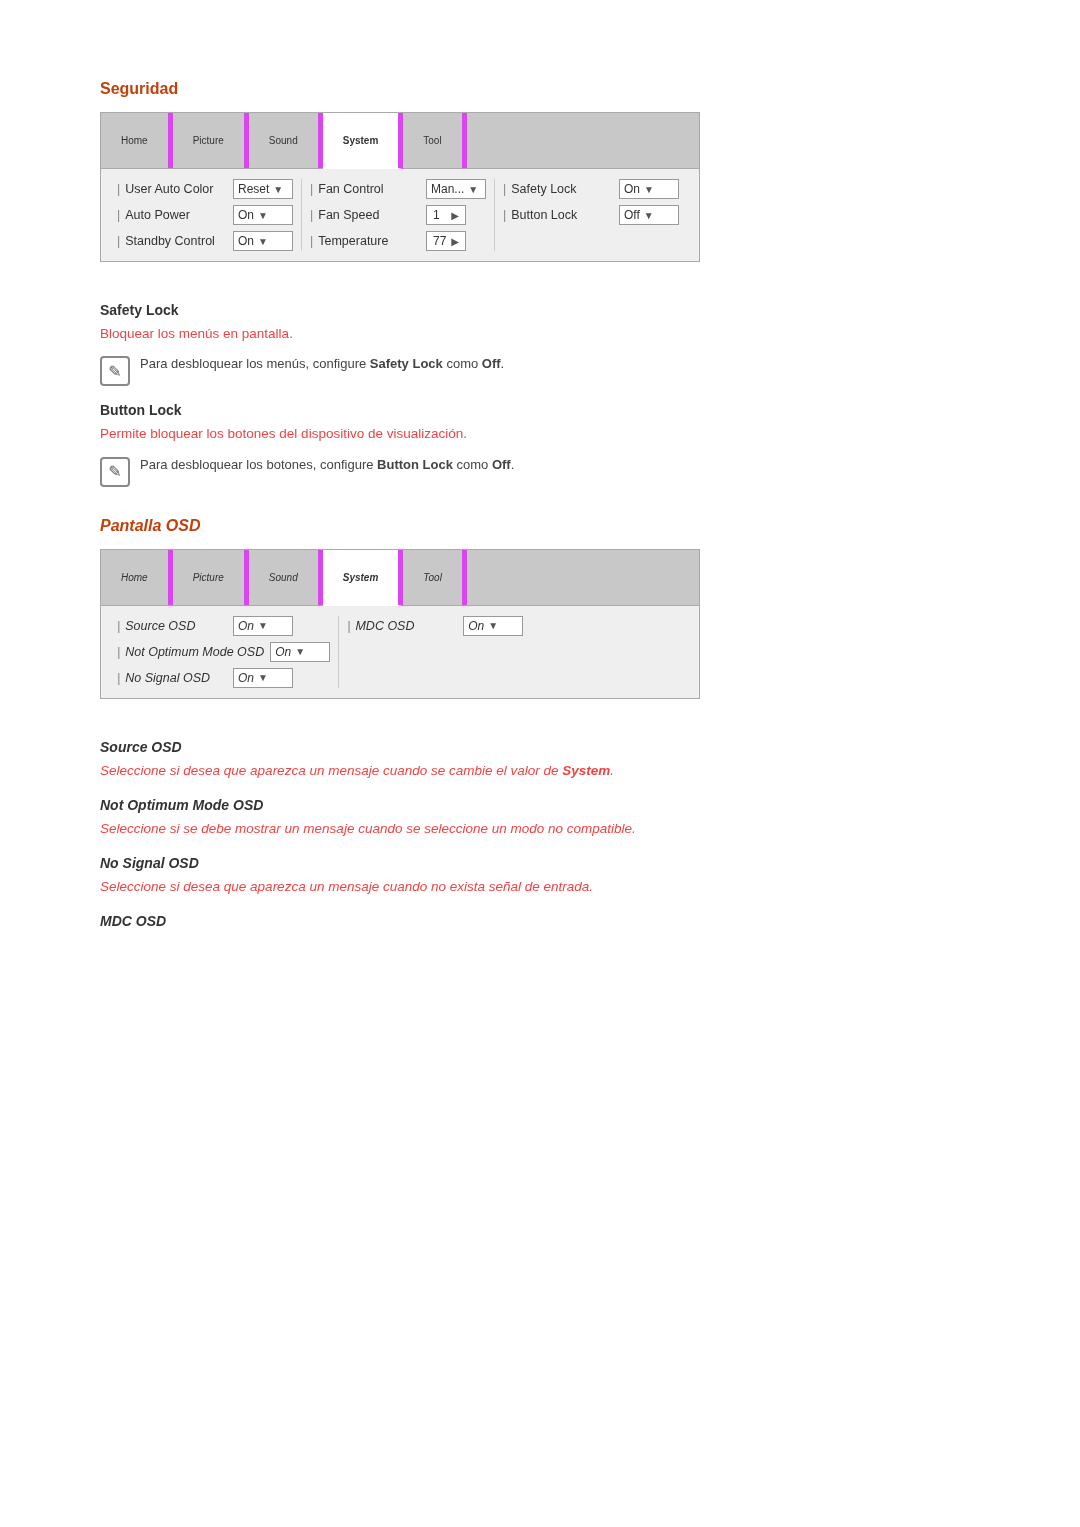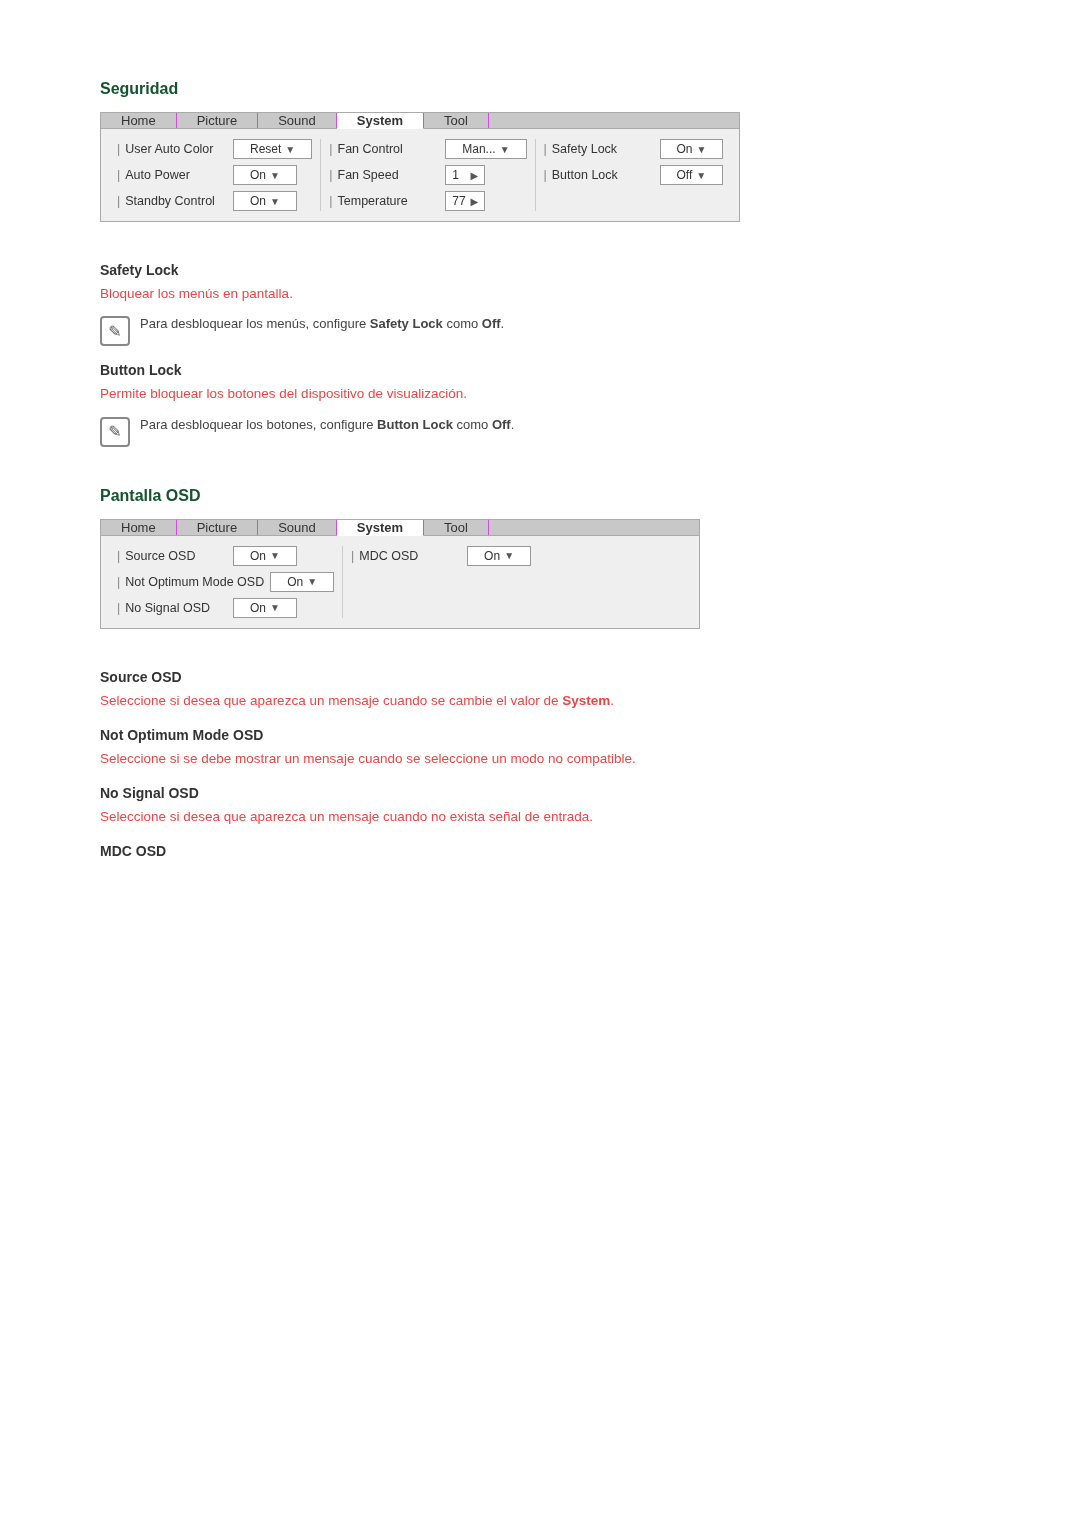--- a/index.html
+++ b/index.html
@@ -7,21 +7,21 @@
       background: #ffffff;
       font-family: Arial, sans-serif;
       font-size: 14px;
       color: #333;
       width: 1080px;
       min-height: 1527px;
       padding: 80px 100px;
     }
 
     .section-title {
-      color: #14532d;
+      color: #c2410c;
       font-size: 16px;
       font-weight: bold;
       margin-bottom: 14px;
     }
 
     
     .ui-panel {
       border: 1px solid #aaa;
       background: #e8e8e8;
       margin-bottom: 24px;
@@ -29,25 +29,25 @@
       min-width: 600px;
     }
 
     .tab-bar {
       display: flex;
       background: #c8c8c8;
       border-bottom: 1px solid #aaa;
     }
 
     .tab {
-      padding: 0 20px;
-      font-size: 13px;
+      padding: 22px 20px;
+      font-size: 10px;
       color: #333;
       cursor: pointer;
-      border-right: 1px solid #d946ef;
+      border-right: 5px solid #d946ef;
     }
 
     .tab.active {
       background: #ffffff;
       font-weight: bold;
       border-bottom: 1px solid #fff;
       margin-bottom: -1px;
     }
 
     .panel-body {
@@ -89,21 +89,21 @@
       content: '|';
       color: #888;
       margin-right: 2px;
     }
 
     .select-control {
       display: flex;
       align-items: center;
       background: #fff;
       border: 1px solid #999;
-      padding: 2px 16px;
+      padding: 2px 4px;
       font-size: 12px;
       min-width: 60px;
     }
 
     .select-control .arrow {
       margin-left: 4px;
       font-size: 10px;
       color: #555;
     }
 
@@ -162,21 +162,22 @@
       margin-top: 2px;
     }
 
     .note-text {
       font-size: 13px;
       color: #444;
       line-height: 1.5;
     }
 
     .section-gap {
-      margin-top: 40px;
+      margin-top: 30px;
+      font-style: italic;
     }
   </style>
 </head>
 <body>
 
 <div id="app">
     <div><div class="section-title">Seguridad</div><div class="ui-panel"><div class="tab-bar">
           <div class="tab">Home</div>
           <div class="tab">Picture</div>
           <div class="tab">Sound</div>

